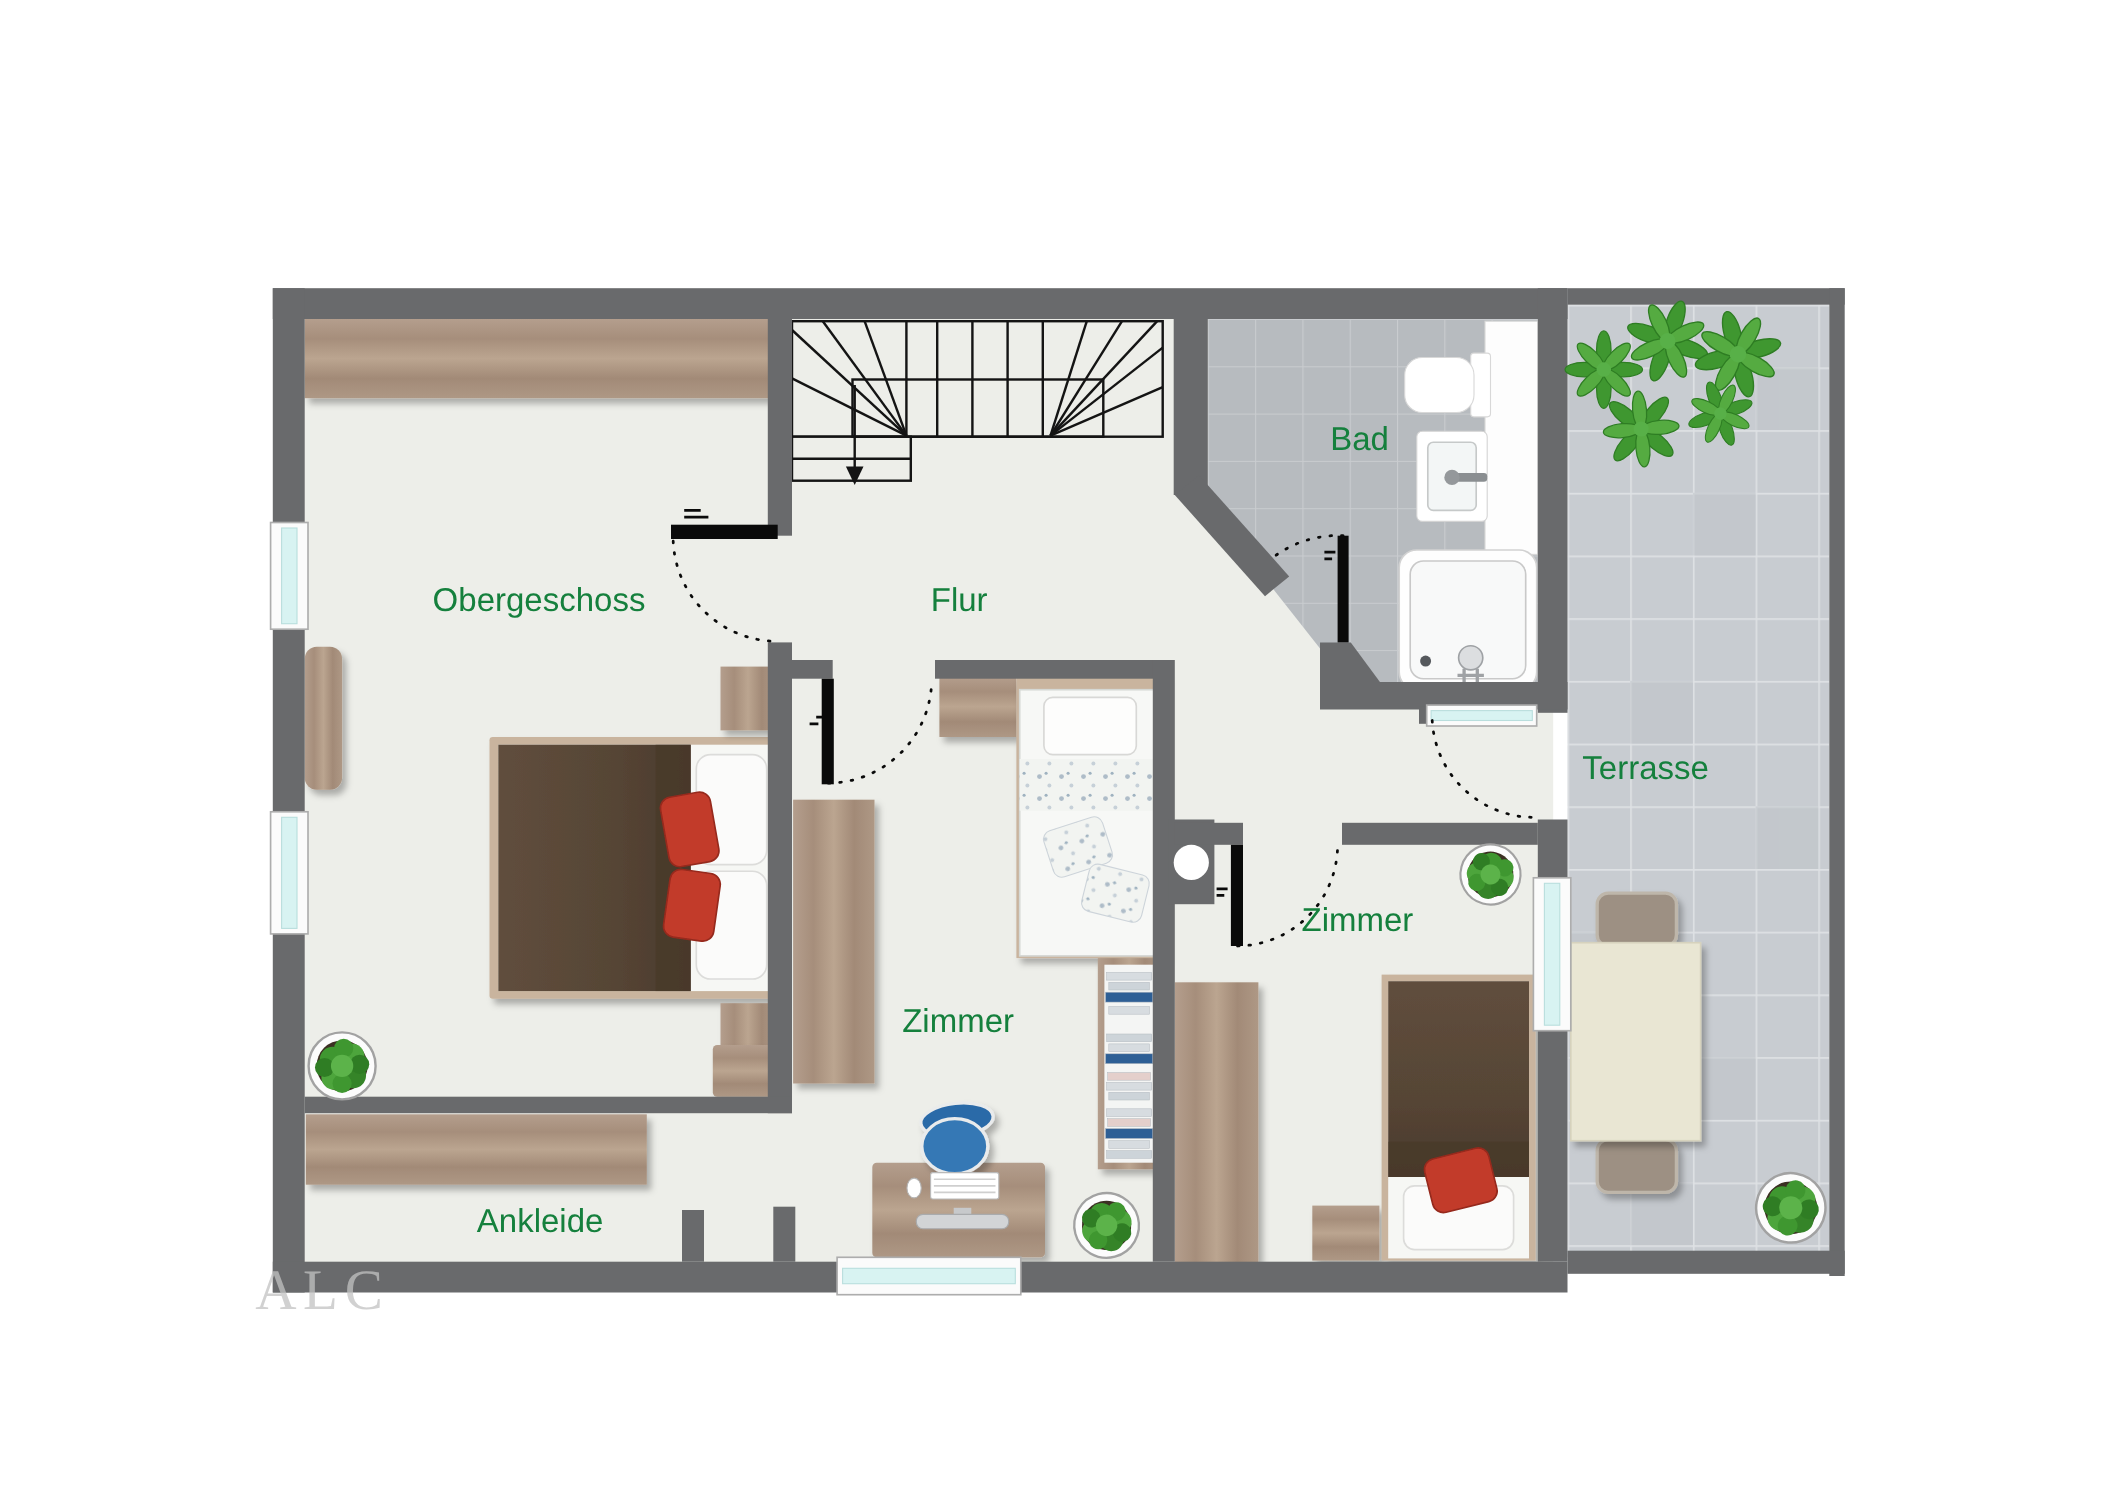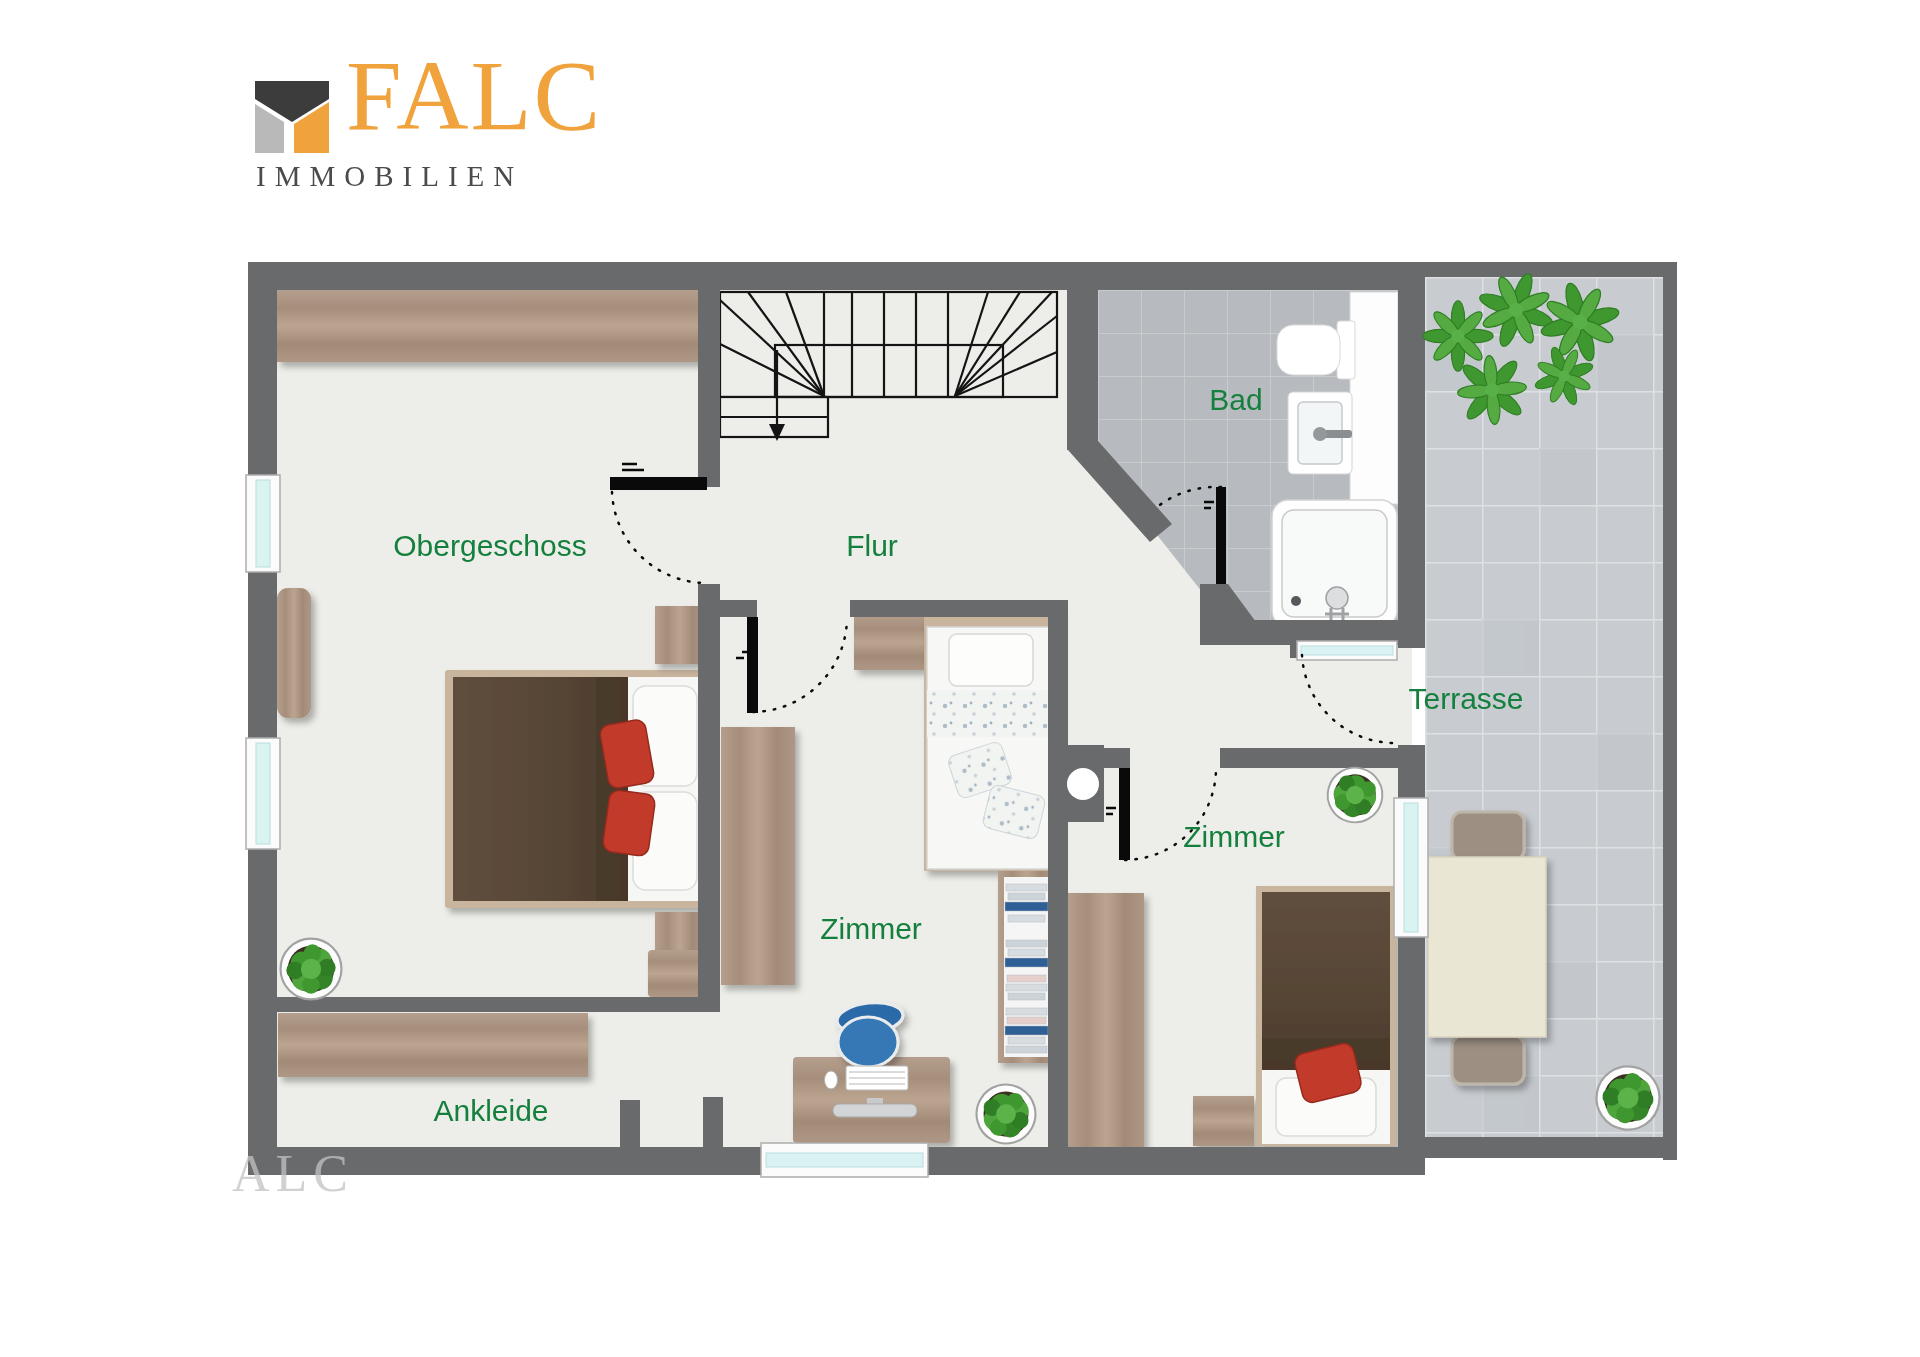--- a/index.html
+++ b/index.html
@@ -324,33 +324,24 @@
       <use href="#bush" transform="translate(1580,322) scale(1.25) rotate(-15)"></use>
       <use href="#bush" transform="translate(1492,390) scale(1.15) rotate(40)"></use>
       <use href="#bush" transform="translate(1564,376) scale(0.95) rotate(70)"></use>
       <use href="#plantpot" transform="translate(311,969) scale(1.45)"></use>
       <use href="#plantpot" transform="translate(1006,1114) scale(1.4) rotate(30)"></use>
       <use href="#plantpot" transform="translate(1355,795) scale(1.3) rotate(60)"></use>
       <use href="#plantpot" transform="translate(1628,1098) scale(1.5) rotate(10)"></use>
     </g>
   </svg>
 
-  <div class="logo">
-    <svg class="logo-mark" viewBox="0 0 76 74">
-      <path d="M1,1 L75,1 L75,19 L38,42 L1,19 Z" fill="#3D3C3C"></path>
-      <path d="M1,24 L30,42 L30,73 L1,73 Z" fill="#B9B9BA"></path>
-      <path d="M40,44 L75,22 L75,73 L40,73 Z" fill="#F0A23C"></path>
-    </svg>
-    <div class="logo-word">FALC</div>
-    <div class="logo-sub">IMMOBILIEN</div>
-  </div>
 
   <div class="room-label" style="left:490px;top:546px;">Obergeschoss</div>
   <div class="room-label" style="left:872px;top:546px;">Flur</div>
   <div class="room-label" style="left:1236px;top:400px;">Bad</div>
   <div class="room-label" style="left:871px;top:929px;">Zimmer</div>
   <div class="room-label" style="left:1234px;top:837px;">Zimmer</div>
   <div class="room-label" style="left:491px;top:1111px;">Ankleide</div>
-  <div class="room-label" style="left:1466px;top:699px;">Terrasse</div>
+  <div class="room-label" style="left:1496px;top:699px;">Terrasse</div>
 
   <div class="watermark">ALC</div>
 
 </div>
 
 </body></html>

